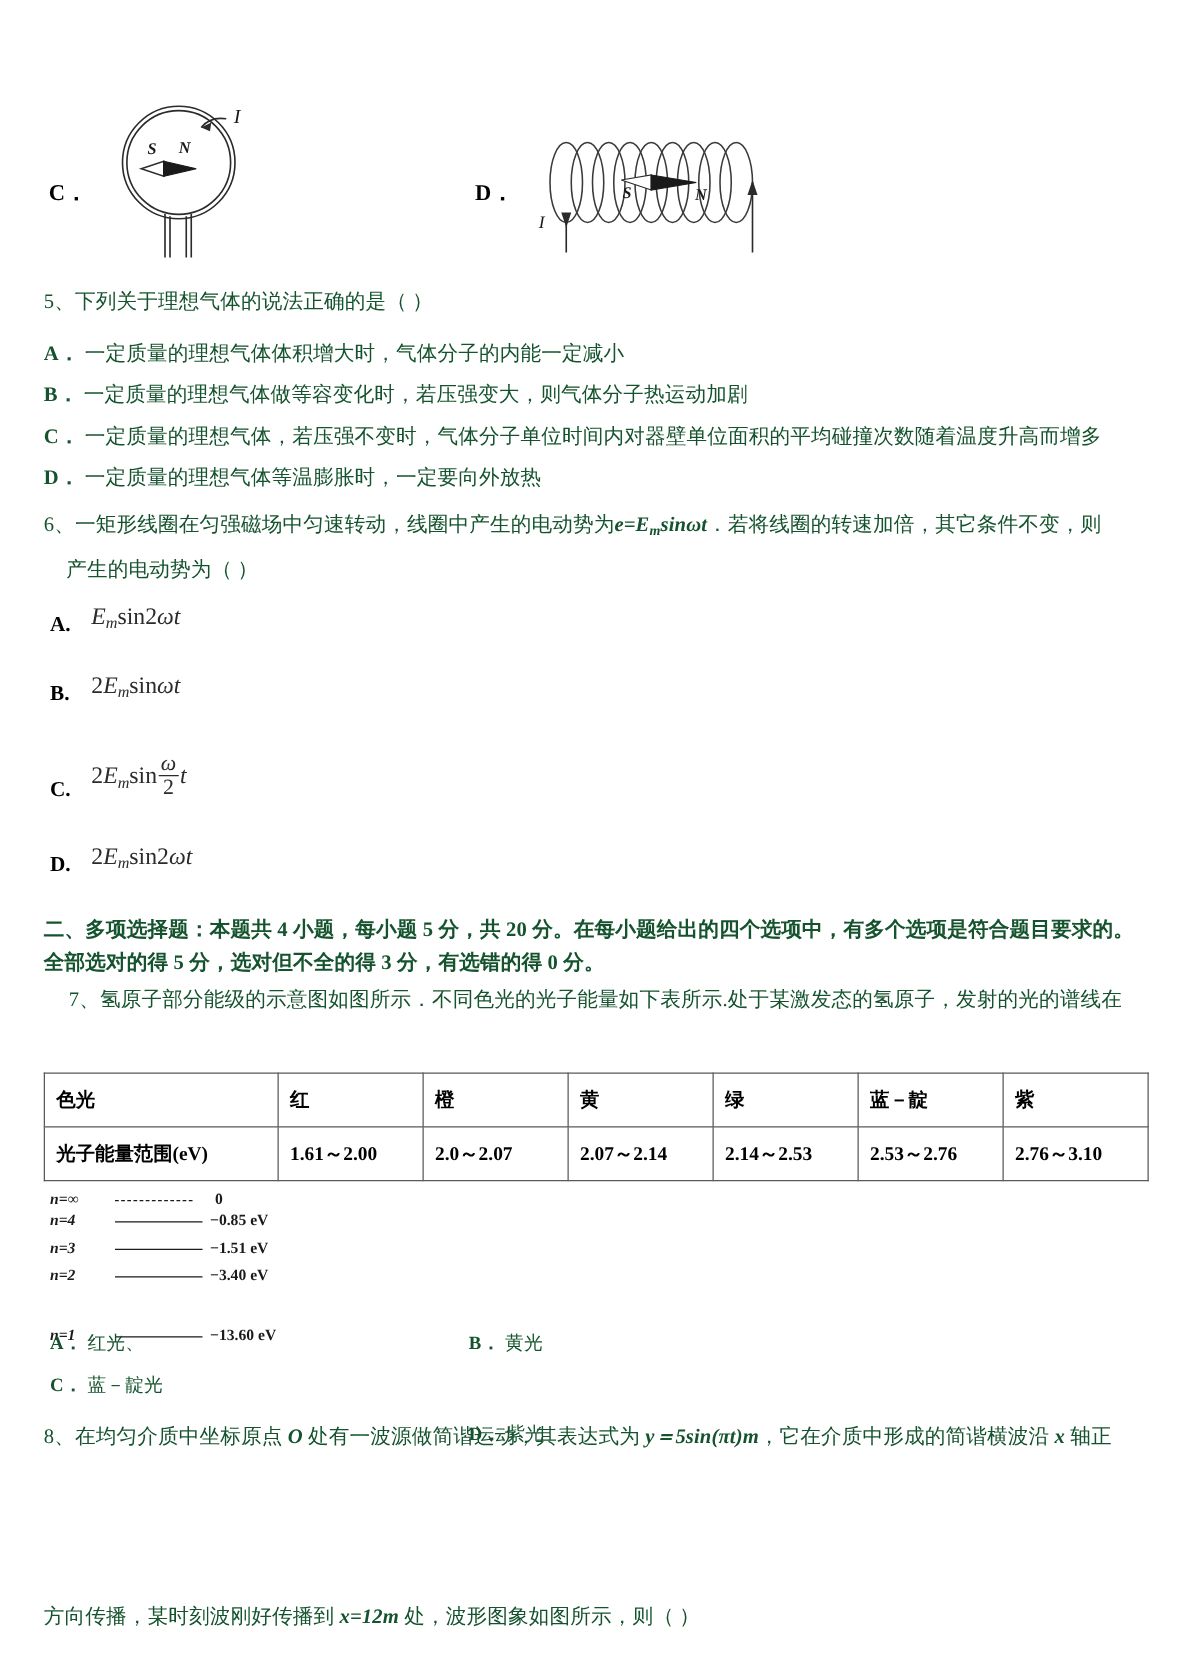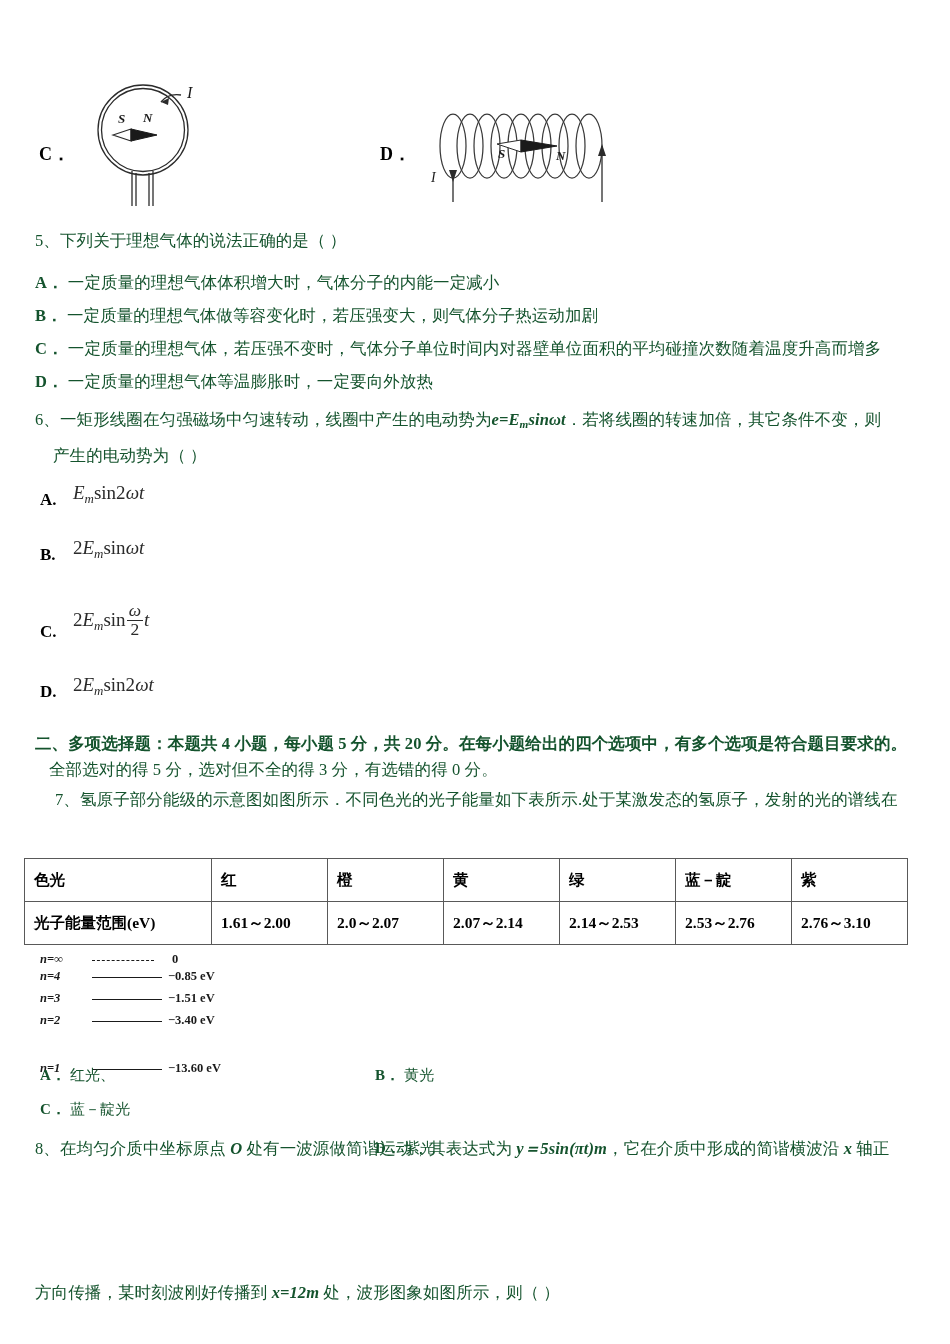--- a/index.html
+++ b/index.html
@@ -130,30 +130,30 @@
   }
   .frac .num {
     display: block;
     border-bottom: 1px solid #2b2b2b;
     padding: 0 2px;
   }
   .frac .den { display: block; padding: 0 2px; }
 
   
   #sec2-l1 { left: 35px; top: 731px; font-weight: bold; }
-  #sec2-l2 { left: 49px; top: 757px; font-weight: normal; }
+  #sec2-l2 { left: 35px; top: 757px; font-weight: bold; }
 
   
   #q7-l1 { left: 35px; top: 787px; margin-left: 20px; }
   #q7-l2 { left: 35px; top: 822px; }
 
   
   table.colortab {
     position: absolute;
-    left: 24px;
+    left: 35px;
     top: 858px;
     border-collapse: collapse;
     font-family: "Liberation Serif", "DejaVu Serif", serif;
     table-layout: fixed;
   }
   table.colortab td {
     border: 1px solid #595959;
     padding: 7px 9px;
     font-size: 15.5px;
     font-weight: bold;

